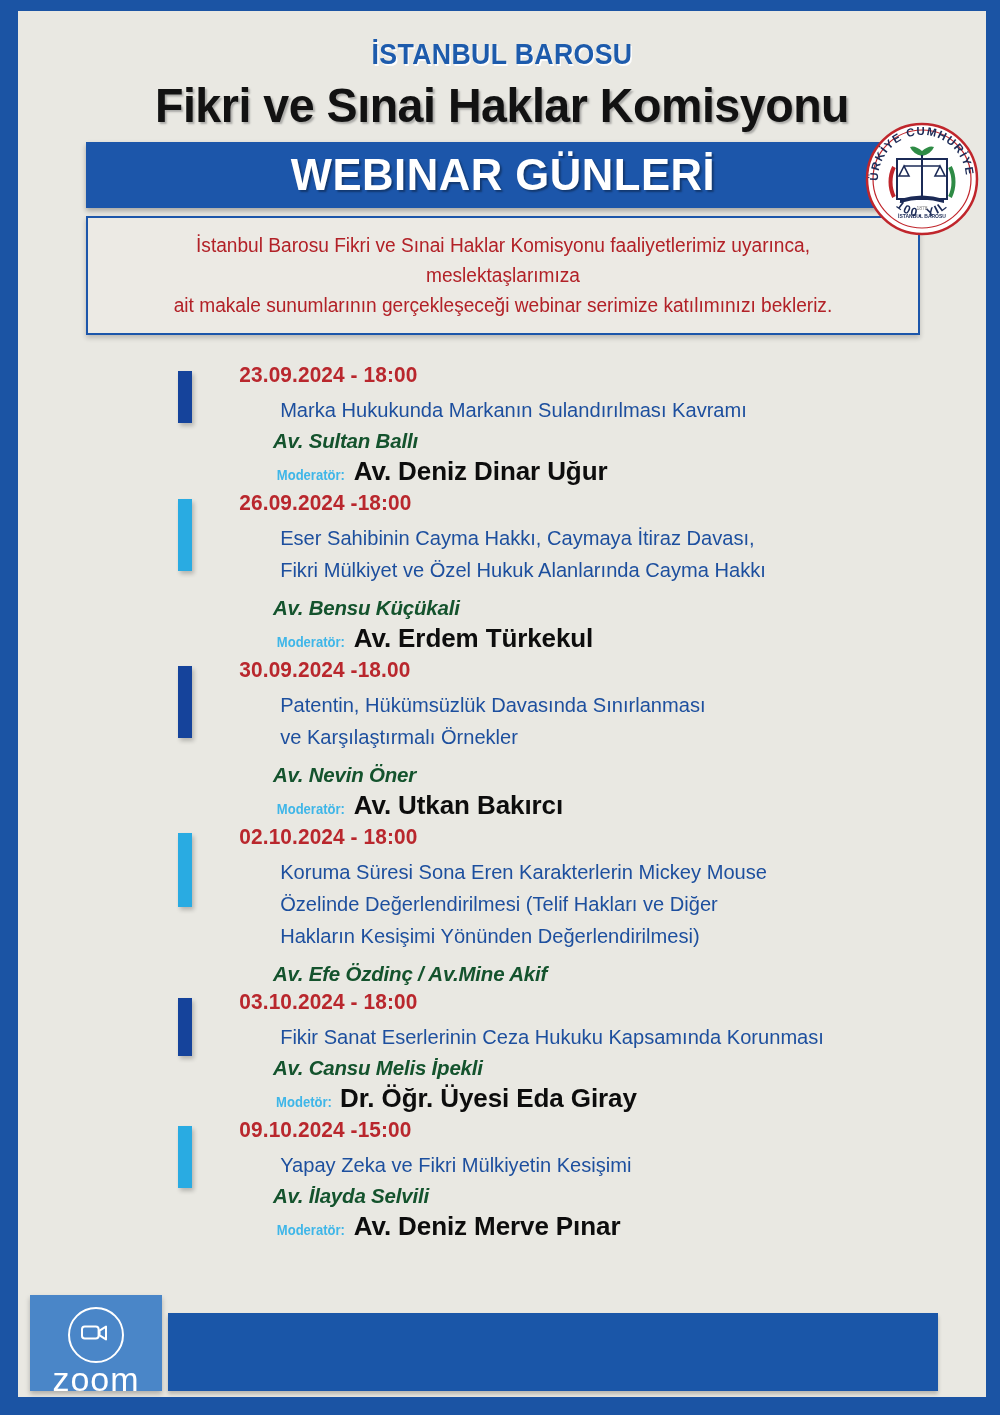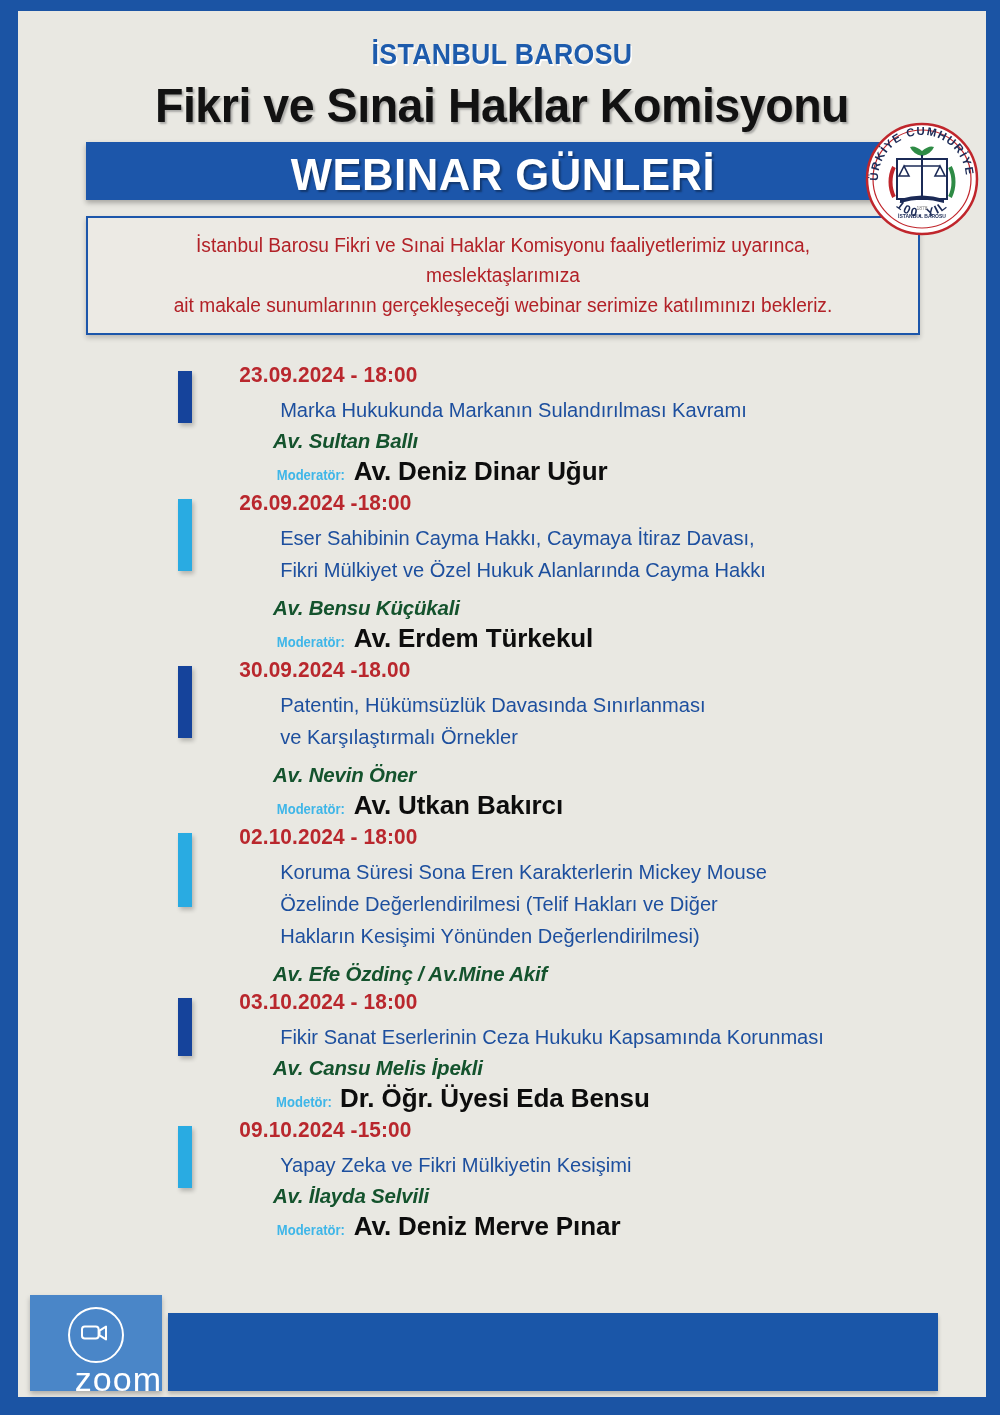--- a/index.html
+++ b/index.html
@@ -59,21 +59,21 @@
   .banner-wrap {
     position: relative;
     margin-top: 9px;
     height: 66px;
   }
   .banner {
     position: absolute;
     left: 68px;
     right: 66px;
     top: 0;
-    height: 58px;
+    height: 66px;
     background: #1c56aa;
     box-shadow: 0 3px 5px rgba(0,0,0,0.28);
   }
   .banner-text {
     color: #ffffff;
     font-weight: bold;
     font-size: 45px;
     text-align: center;
     line-height: 66px;
     letter-spacing: 0.5px;
@@ -208,21 +208,20 @@
     border-radius: 50%;
     position: relative;
   }
   .zoom-word {
     color: #ffffff;
     font-size: 34px;
     letter-spacing: 1px;
     line-height: 30px;
     margin-top: 1px;
     font-weight: 500;
-    text-align: right;
   }
   .footer-bar {
     position: absolute;
     left: 150px;
     bottom: 6px;
     width: 770px;
     height: 78px;
     background: #1a56a8;
     box-shadow: 0 3px 4px rgba(0,0,0,0.22);
   }
@@ -328,21 +327,21 @@
         </div>
       </div>
 
       <div class="session">
         <div class="bar h5"></div>
         <div class="date">03.10.2024 - 18:00</div>
         <div class="body-indent">
           <div class="title">Fikir Sanat Eserlerinin Ceza Hukuku Kapsamında Korunması</div>
           <div class="speaker">Av. Cansu Melis İpekli</div>
           <div class="moderator-row">
-            <span class="mod-label">Modetör:</span><span class="mod-name">Dr. Öğr. Üyesi Eda Bensu</span>
+            <span class="mod-label">Modetör:</span><span class="mod-name">Dr. Öğr. Üyesi Eda Giray</span>
           </div>
         </div>
       </div>
 
       <div class="session">
         <div class="bar cyan h6"></div>
         <div class="date">09.10.2024 -15:00</div>
         <div class="body-indent">
           <div class="title">Yapay Zeka ve Fikri Mülkiyetin Kesişimi</div>
           <div class="speaker">Av. İlayda Selvili</div>

